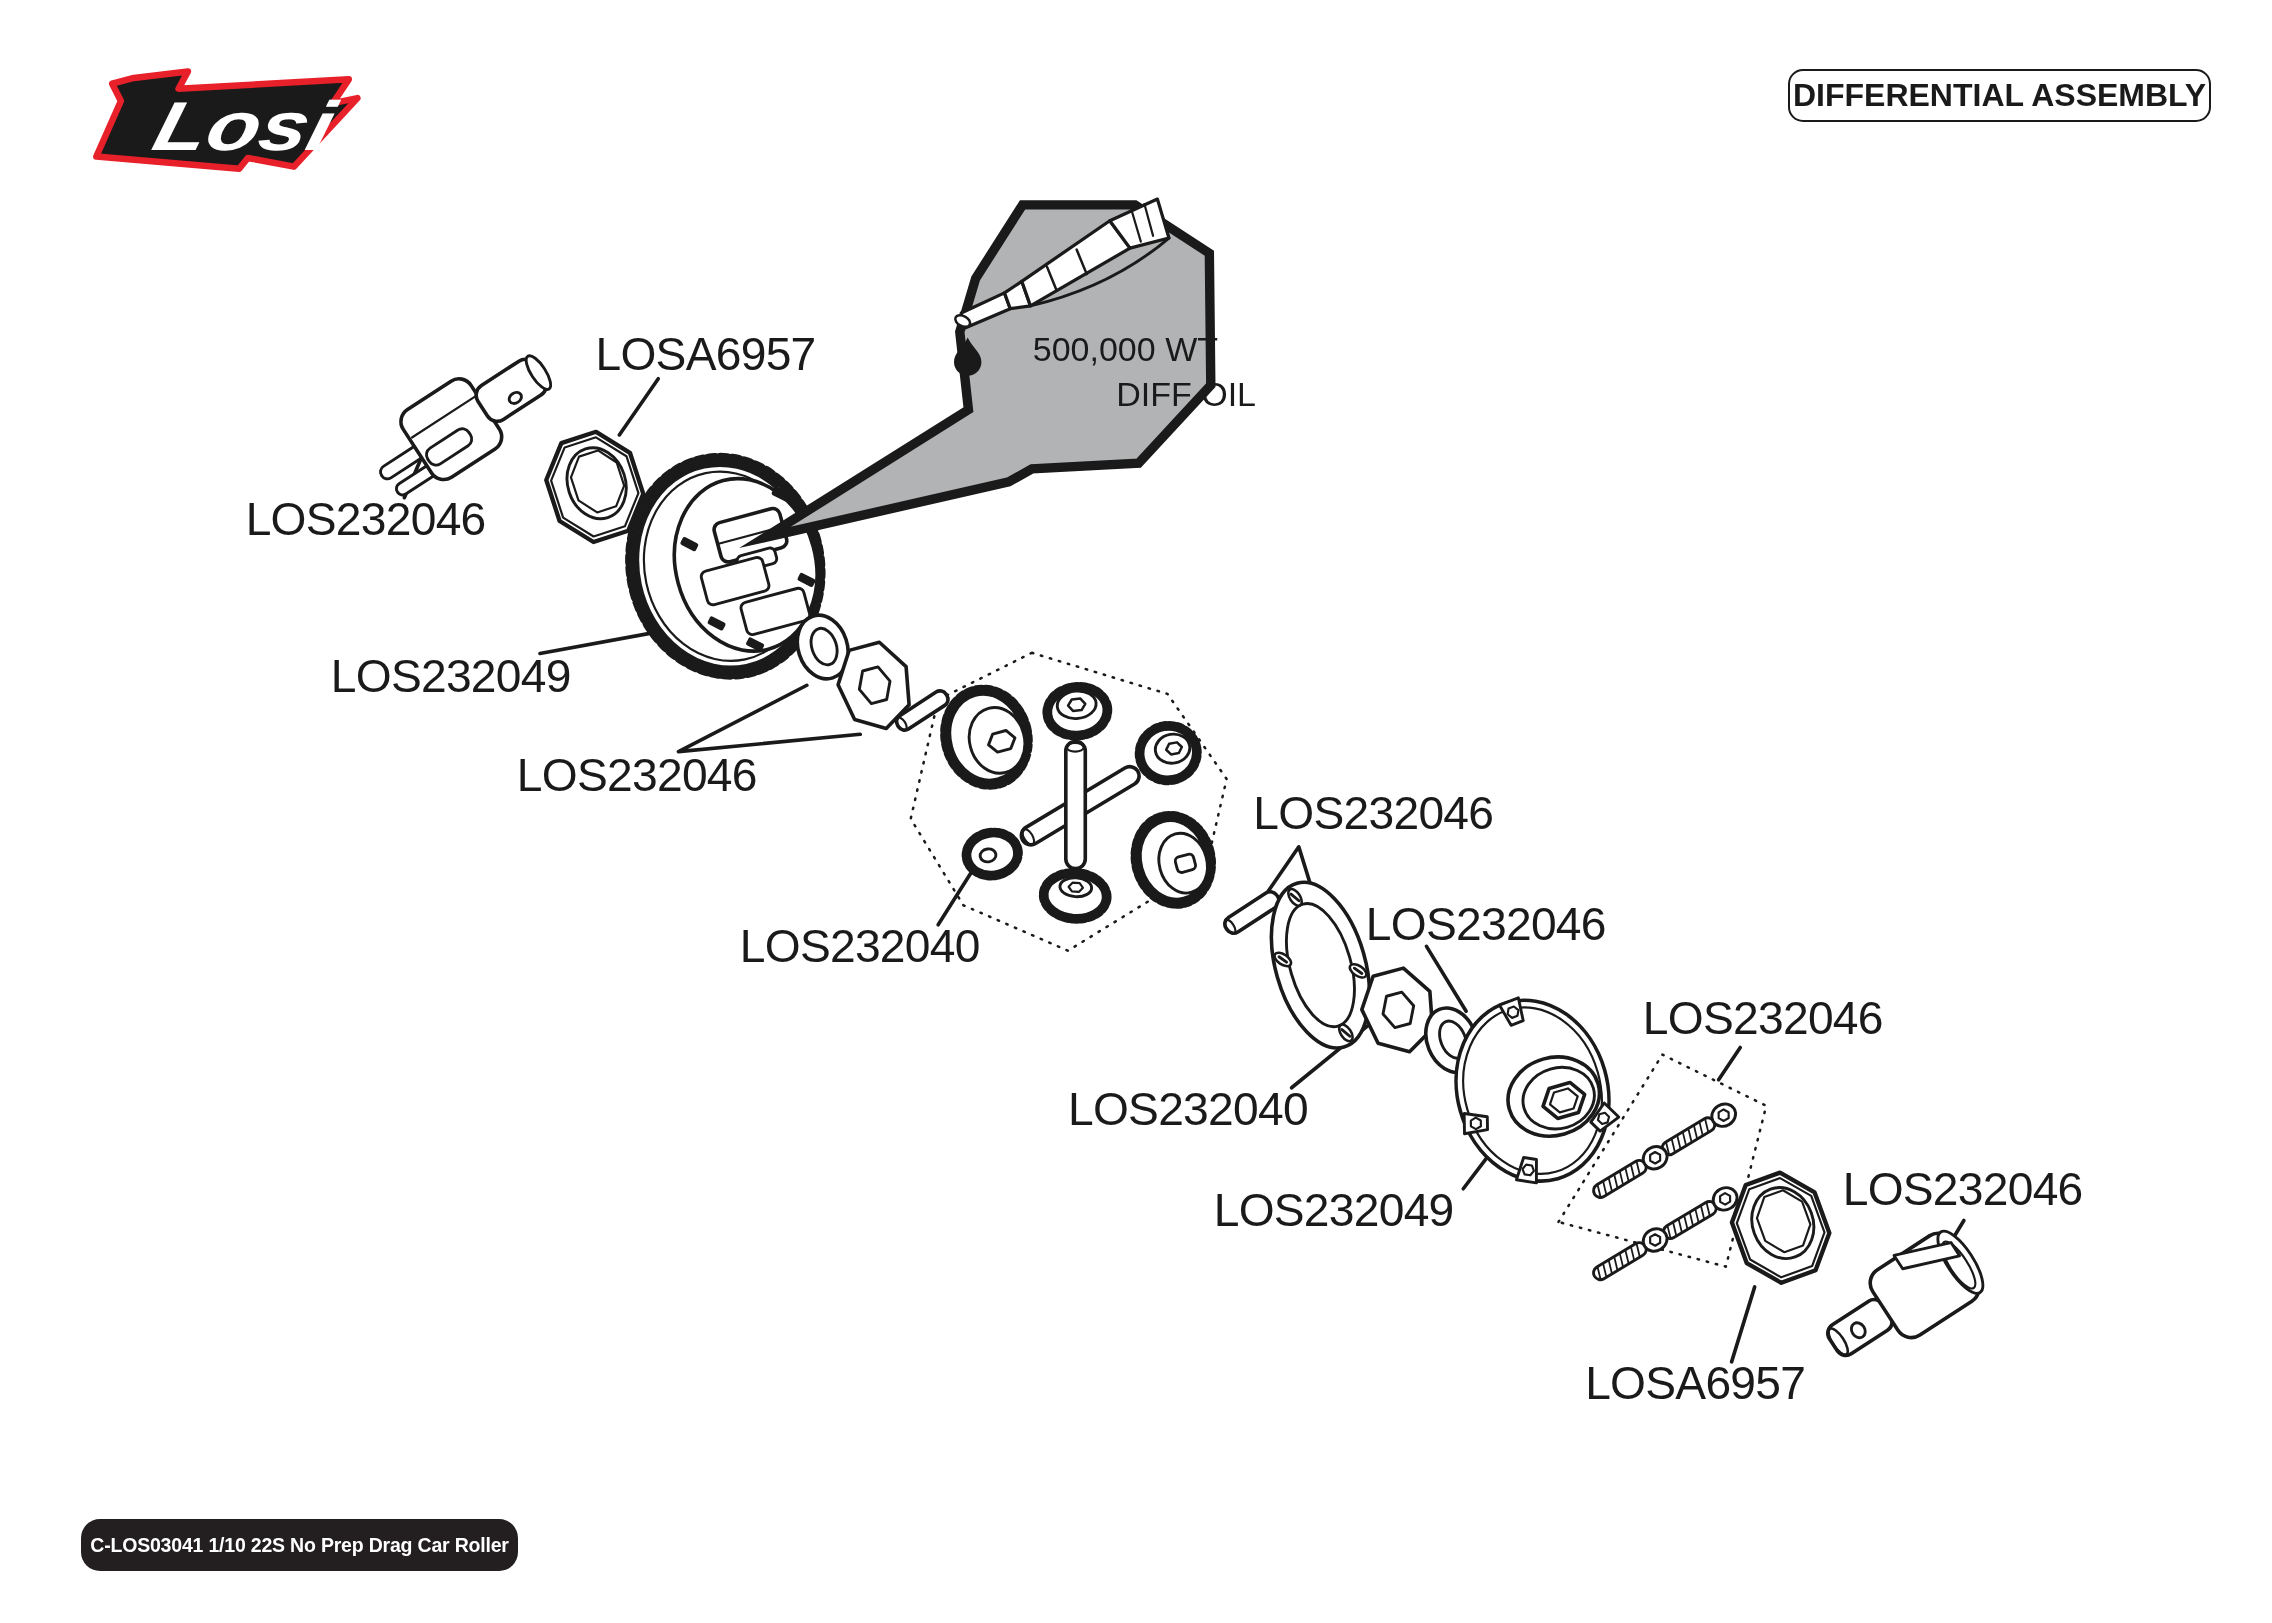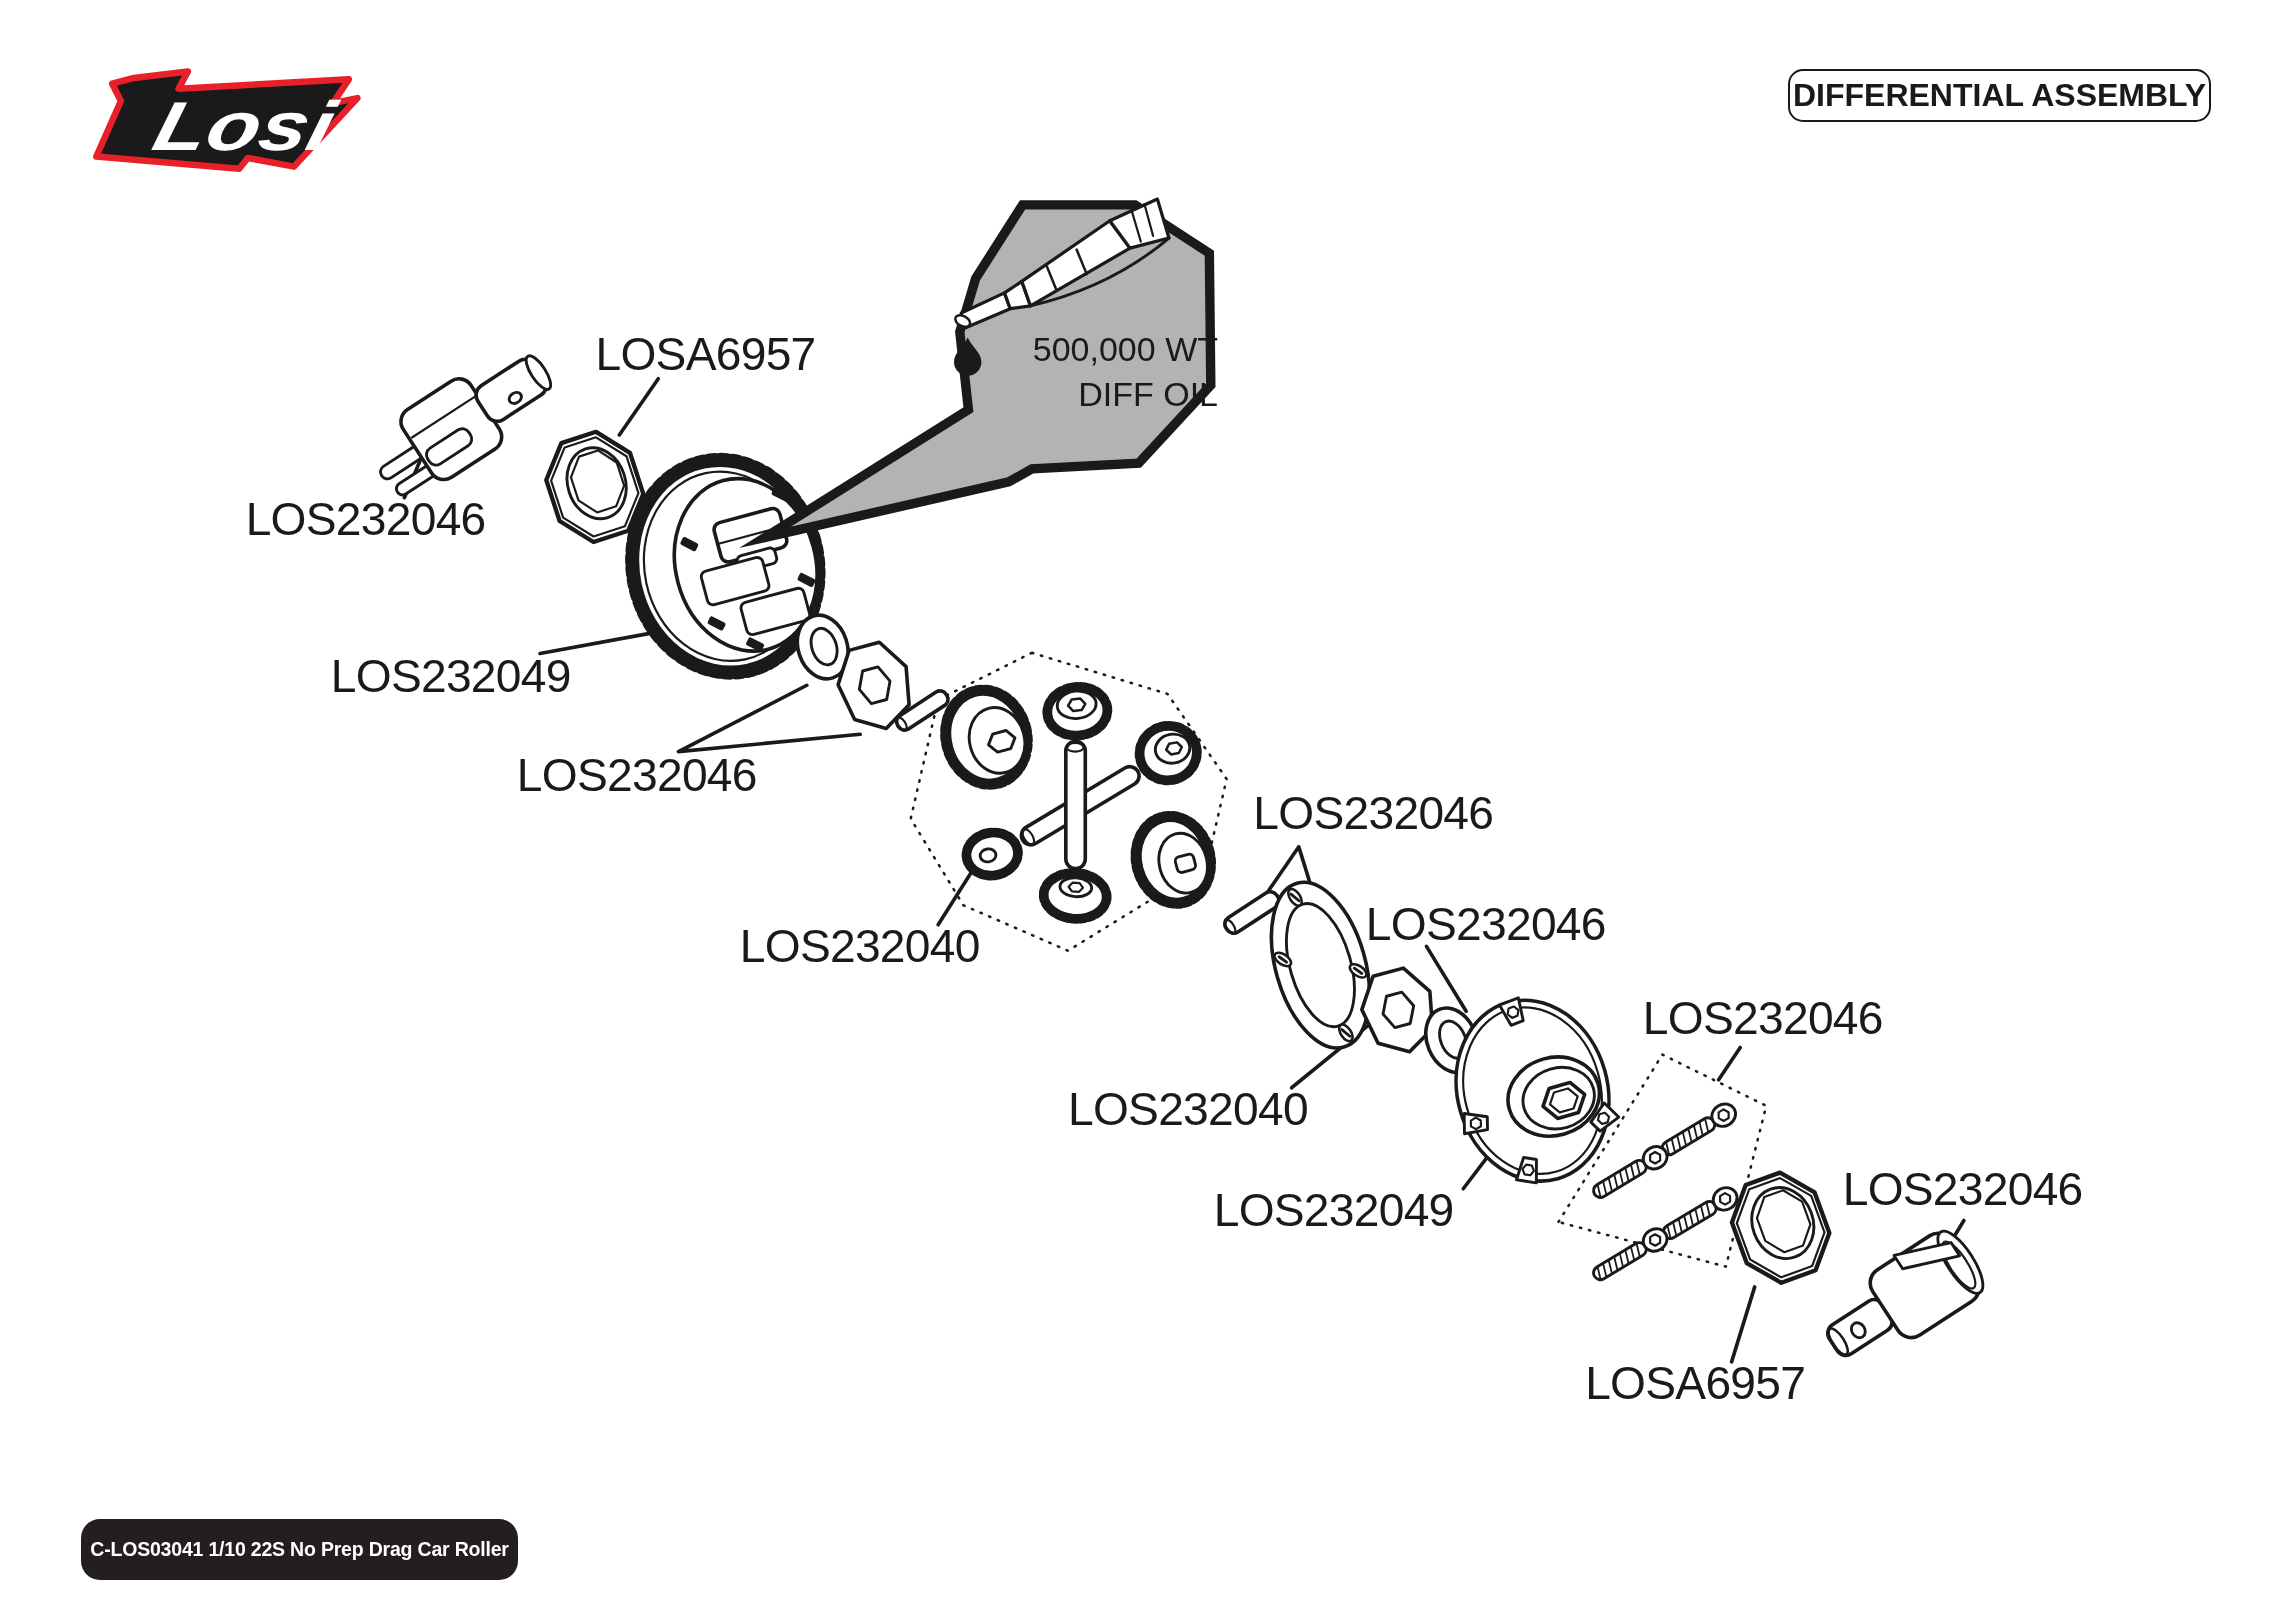--- a/index.html
+++ b/index.html
@@ -19,22 +19,22 @@
   .balloon{stroke-linejoin:miter;stroke-miterlimit:30}
   .dot{stroke:var(--ink);fill:none;stroke-dasharray:2 11;stroke-linecap:round}
   .lbl{font:400 64px "Liberation Sans",sans-serif;fill:var(--ink);letter-spacing:-1px}
   .logo-text{font:italic 900 96px "Liberation Sans",sans-serif;fill:#ffffff}
   .title-box{position:absolute;left:1788px;top:69px;width:423px;height:53px;
     border:2.9px solid var(--ink);border-radius:15px;background:#fff;
     display:flex;align-items:center;justify-content:center;
     font-weight:bold;font-size:32px;color:var(--ink);letter-spacing:0}
   .callout-line{position:absolute;color:var(--ink);font-size:34px;text-align:right}
   .c1{left:980px;top:330px;width:238px}
-  .c2{left:994px;top:375px;width:224px}
-  .footer-badge{position:absolute;left:81px;top:1519px;width:437px;height:61px;
+  .c2{left:1032px;top:375px;width:224px}
+  .footer-badge{position:absolute;left:81px;top:1519px;width:437px;height:52px;
     background:var(--badge-bg);border-radius:19px;color:#fff;
     display:flex;align-items:center;justify-content:center;
     font-weight:bold;font-size:19.5px;letter-spacing:-0.2px;white-space:nowrap}
 </style>
 </head>
 <body>
 
 <div class="page">
 
 <svg width="2273" height="1623" viewBox="0 0 3150 2250">

